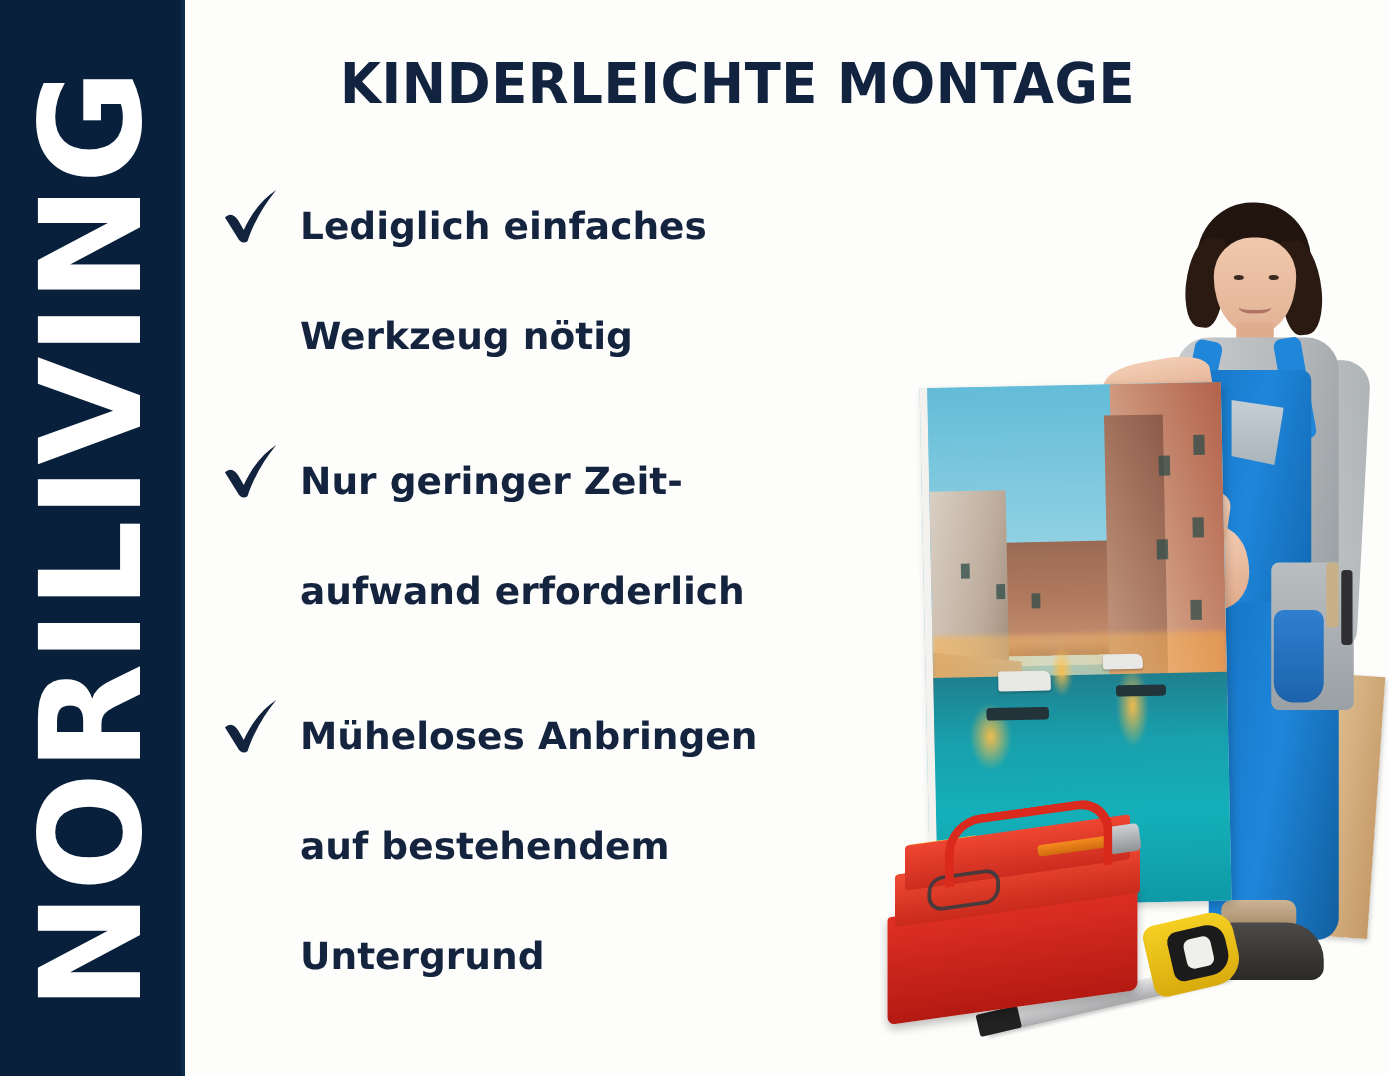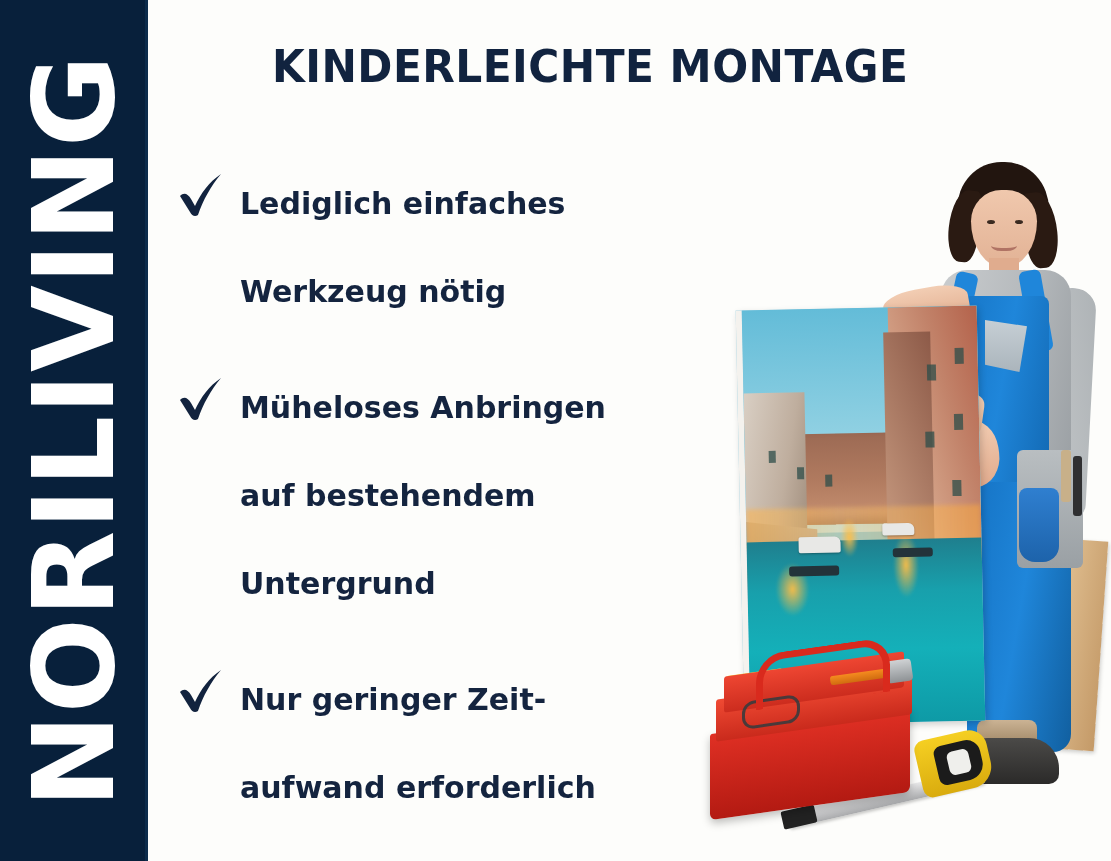--- a/index.html
+++ b/index.html
@@ -48,21 +48,21 @@
     font-size:45px;
     letter-spacing:.5px;
     line-height:1.1;
     white-space:nowrap;
     transform:scaleX(.94);
     transform-origin:left top;
   }
 
   
   .features{
-    position:absolute;left:176px;top:160px;width:530px;
+    position:absolute;left:176px;top:138px;width:530px;
   }
   .feature{
     display:flex;align-items:flex-start;
     margin-bottom:28px;
   }
   .check-icon{
     flex:0 0 auto;
     width:54px;height:54px;
     margin-top:8px;
     display:block;
@@ -348,31 +348,31 @@
         <path d="M4 28 C8 24 12 26 15 31 L19 38 C25 25 33 14 45 6 C35 18 27 32 22 47 C19 49 16 48 14 44 Z" fill="#12233e"></path>
       </svg>
       <div class="feature-text">Lediglich einfaches
 Werkzeug nötig</div>
     </div>
 
     <div class="feature">
       <svg class="check-icon" viewBox="0 0 54 54">
         <path d="M4 28 C8 24 12 26 15 31 L19 38 C25 25 33 14 45 6 C35 18 27 32 22 47 C19 49 16 48 14 44 Z" fill="#12233e"></path>
       </svg>
-      <div class="feature-text">Müheloses Anbringen
-auf bestehendem
-Untergrund</div>
+      <div class="feature-text">Nur geringer Zeit-
+aufwand erforderlich</div>
     </div>
 
     <div class="feature">
       <svg class="check-icon" viewBox="0 0 54 54">
         <path d="M4 28 C8 24 12 26 15 31 L19 38 C25 25 33 14 45 6 C35 18 27 32 22 47 C19 49 16 48 14 44 Z" fill="#12233e"></path>
       </svg>
-      <div class="feature-text">Nur geringer Zeit-
-aufwand erforderlich</div>
+      <div class="feature-text">Müheloses Anbringen
+auf bestehendem
+Untergrund</div>
     </div>
 
   </div>
 
   <div class="photo">
 
     <div class="worker">
       <div class="w-board"></div>
       <div class="w-arm-r"></div>
       <div class="w-hair"></div>

